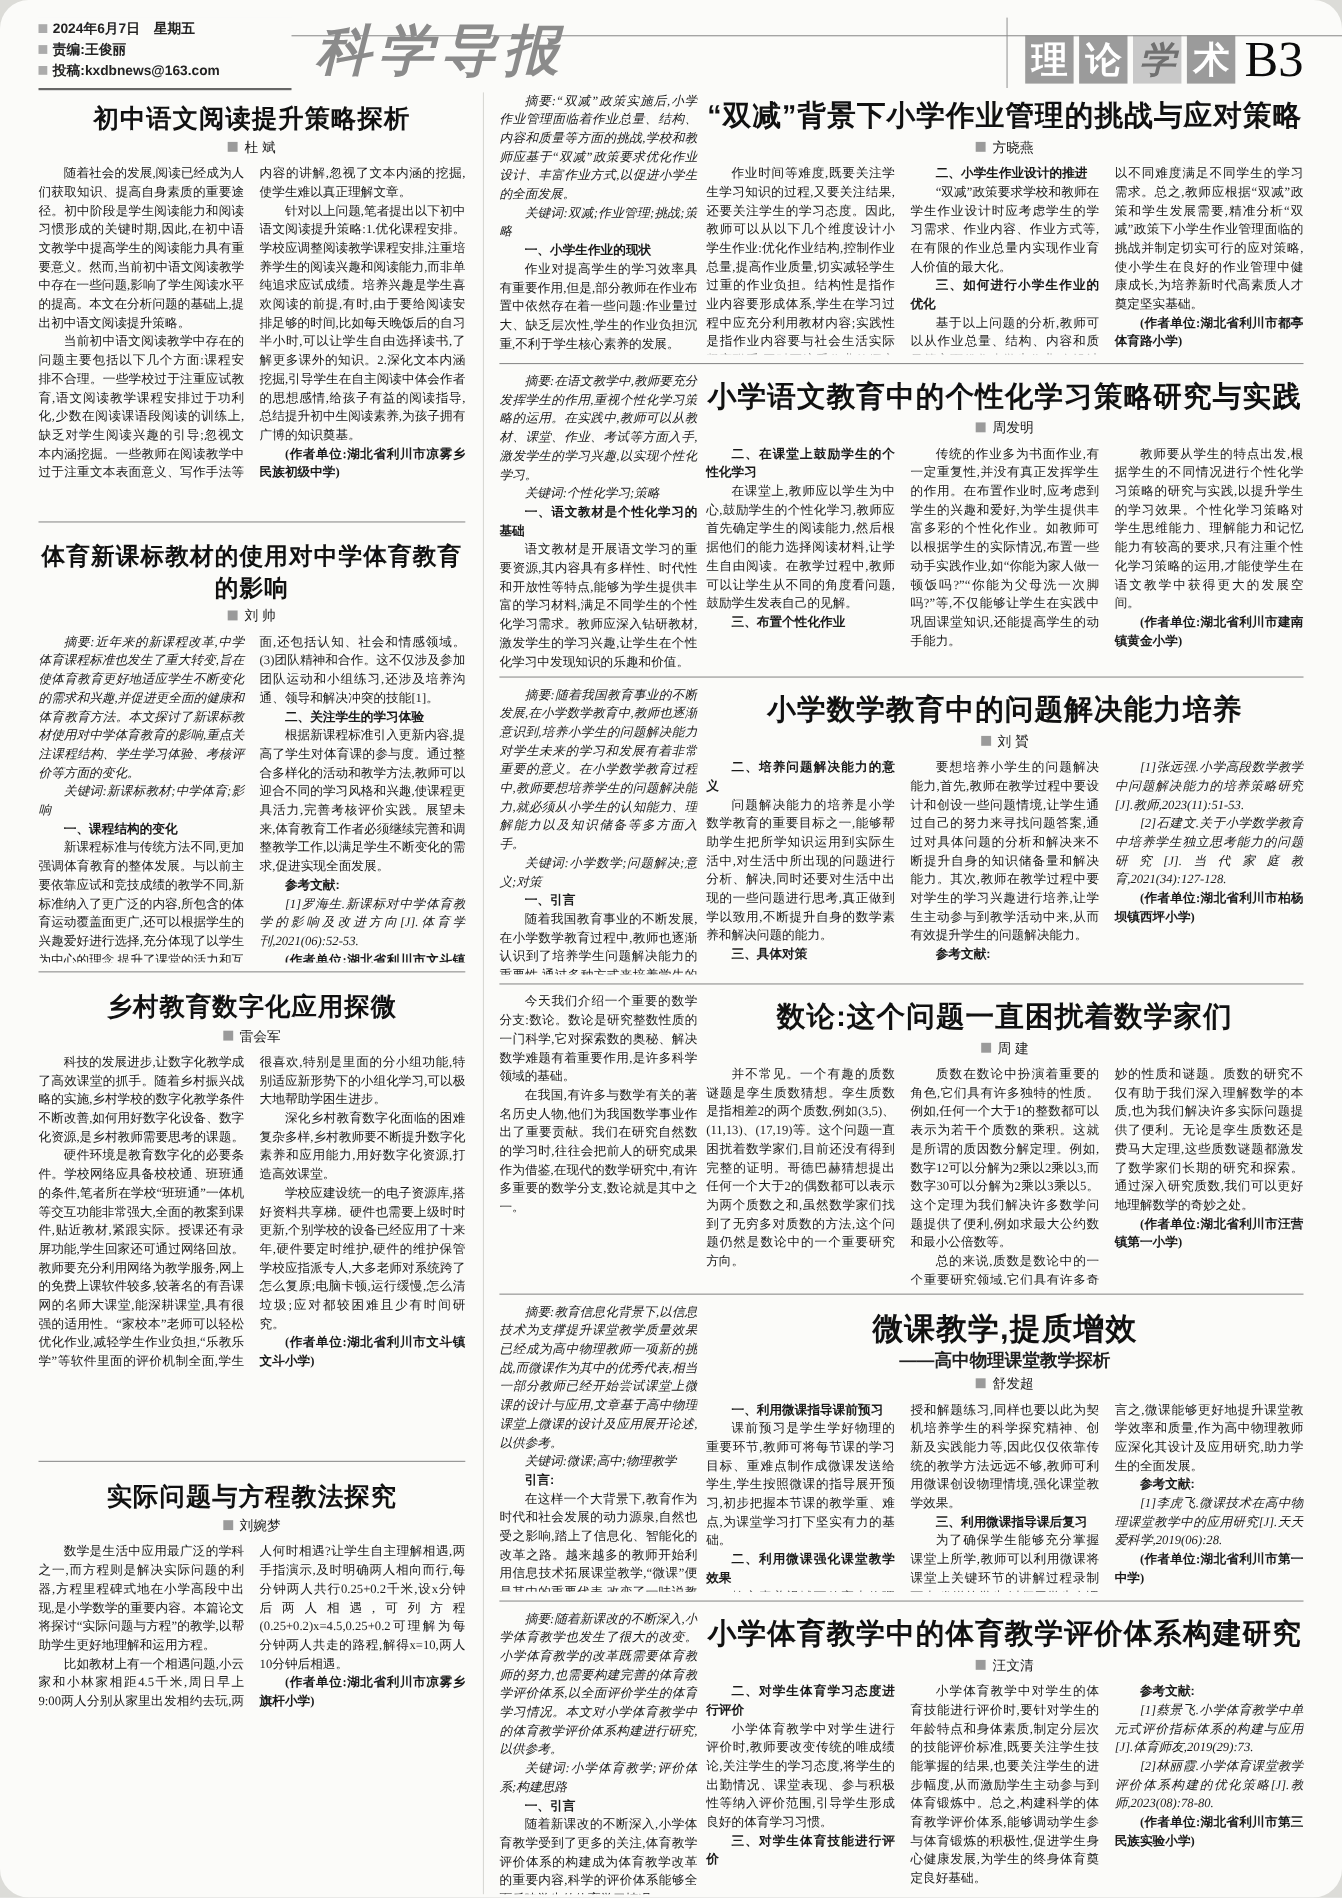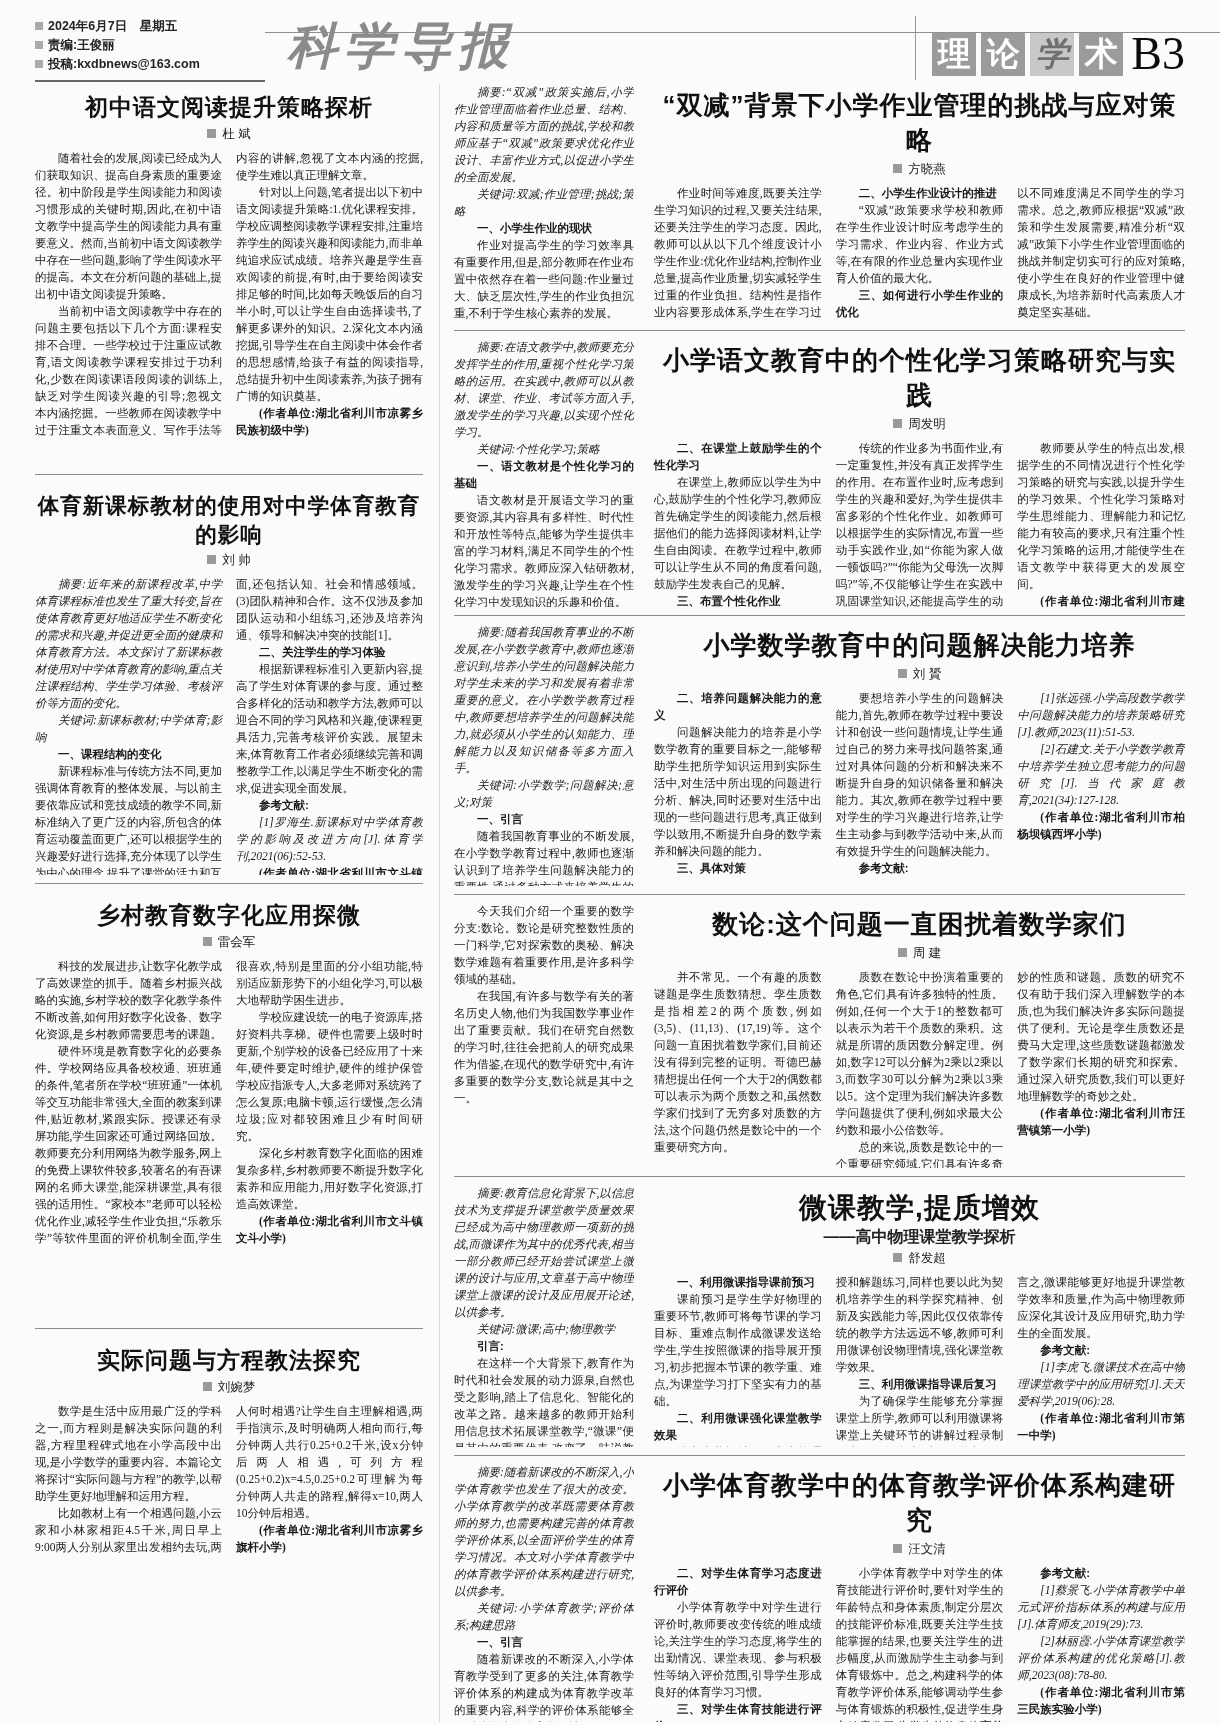--- a/index.html
+++ b/index.html
@@ -1,17 +1,17 @@
 <!DOCTYPE html>
 <html><head>
 <meta charset="utf-8">
 <style>
   html,body{margin:0;padding:0;background:#dcdcd8;}
   .page{position:relative;width:1220px;height:1725px;margin:0 auto;background:#fbfbf9;
-        color:#1a1a1a;font-family:"Liberation Serif",serif;overflow:hidden;box-sizing:border-box;}
+        color:#1a1a1a;font-family:"Liberation Serif",serif;overflow:hidden;box-sizing:border-box;border-radius:26px;}
   
   header{position:relative;display:flex;align-items:flex-start;padding:16px 35px 6px;height:78px;box-sizing:border-box;}
   .top-line{position:absolute;top:32px;left:205px;right:0;border-top:1px solid #8f8f8f;}
   .h-left{position:relative;z-index:2;width:230px;flex:none;font-family:"Liberation Sans",sans-serif;
           font-size:12.5px;font-weight:bold;color:#232323;border-bottom:2px solid #666;padding-bottom:5px;background:#fbfbf9;}
   .h-row{margin:2px 0;white-space:nowrap;}
   .h-sq{display:inline-block;width:8px;height:8px;background:#ababab;margin-right:5px;}
   .masthead{margin-left:22px;margin-top:0;font-family:"DejaVu Serif",serif;font-style:italic;font-weight:bold;
             font-size:50px;color:#8b8b8b;letter-spacing:7px;line-height:1.2;}
   .h-right{margin-left:auto;display:flex;align-items:center;gap:5px;padding:12px 0 0 16px;border-left:1px solid #999;height:64px;box-sizing:border-box;}
@@ -33,21 +33,21 @@
   .byline{text-align:center;font-size:12.5px;font-family:"Liberation Sans",sans-serif;margin:0 0 7px;color:#222;}
   .byline .sq{display:inline-block;width:9px;height:9px;background:#9a9a9a;margin-right:6px;}
   .body{font-size:11.5px;line-height:1.48;text-align:justify;}
   .body2{column-count:2;column-gap:14px;}
   .body3{column-count:3;column-gap:14px;}
   .body p{margin:0;}
   .t-p{text-indent:2em;}
   .t-abs,.t-kw,.t-ref{font-style:italic;text-indent:2em;}
   .t-sec,.t-refhead{font-weight:bold;text-indent:2em;font-family:"Liberation Sans",sans-serif;font-size:11.5px;}
   .t-att{font-weight:bold;text-indent:2em;}
-  .r-grid{display:grid;grid-template-columns:180px 1fr;gap:20px;height:100%;}
+  .r-grid{display:grid;grid-template-columns:180px 1fr;gap:8px;height:100%;}
   .side{overflow:hidden;}
 </style>
 </head>
 <body>
 
 <div class="page">
 
   <header>
     <div class="top-line"></div>
     <div class="h-left">
@@ -97,22 +97,22 @@
           </div>
       </article>
       <hr class="art-rule">
 
       <article class="art" style="height:428px">
         <h2 class="ltitle">乡村教育数字化应用探微</h2>
         <div class="byline"><span class="sq"></span><span>雷会军</span></div>
         <div class="body body2">
             <p class="t-p">科技的发展进步,让数字化教学成了高效课堂的抓手。随着乡村振兴战略的实施,乡村学校的数字化教学条件不断改善,如何用好数字化设备、数字化资源,是乡村教师需要思考的课题。</p>
             <p class="t-p">硬件环境是教育数字化的必要条件。学校网络应具备校校通、班班通的条件,笔者所在学校“班班通”一体机等交互功能非常强大,全面的教案到课件,贴近教材,紧跟实际。授课还有录屏功能,学生回家还可通过网络回放。教师要充分利用网络为教学服务,网上的免费上课软件较多,较著名的有吾课网的名师大课堂,能深耕课堂,具有很强的适用性。“家校本”老师可以轻松优化作业,减轻学生作业负担,“乐教乐学”等软件里面的评价机制全面,学生很喜欢,特别是里面的分小组功能,特别适应新形势下的小组化学习,可以极大地帮助学困生进步。</p>
+            <p class="t-p">深化乡村教育数字化面临的困难复杂多样,乡村教师要不断提升数字化素养和应用能力,用好数字化资源,打造高效课堂。</p>
             <p class="t-p">学校应建设统一的电子资源库,搭好资料共享梯。硬件也需要上级时时更新,个别学校的设备已经应用了十来年,硬件要定时维护,硬件的维护保管学校应指派专人,大多老师对系统跨了怎么复原;电脑卡顿,运行缓慢,怎么清垃圾;应对都较困难且少有时间研究。</p>
-            <p class="t-p">深化乡村教育数字化面临的困难复杂多样,乡村教师要不断提升数字化素养和应用能力,用好数字化资源,打造高效课堂。</p>
             <p class="t-att">(作者单位:湖北省利川市文斗镇文斗小学)</p>
           </div>
       </article>
       <hr class="art-rule">
 
       <article class="art" style="height:330px">
         <h2 class="ltitle">实际问题与方程教法探究</h2>
         <div class="byline"><span class="sq"></span><span>刘婉梦</span></div>
         <div class="body body2">
             <p class="t-p">数学是生活中应用最广泛的学科之一,而方程则是解决实际问题的利器,方程里程碑式地在小学高段中出现,是小学数学的重要内容。本篇论文将探讨“实际问题与方程”的教学,以帮助学生更好地理解和运用方程。</p>

